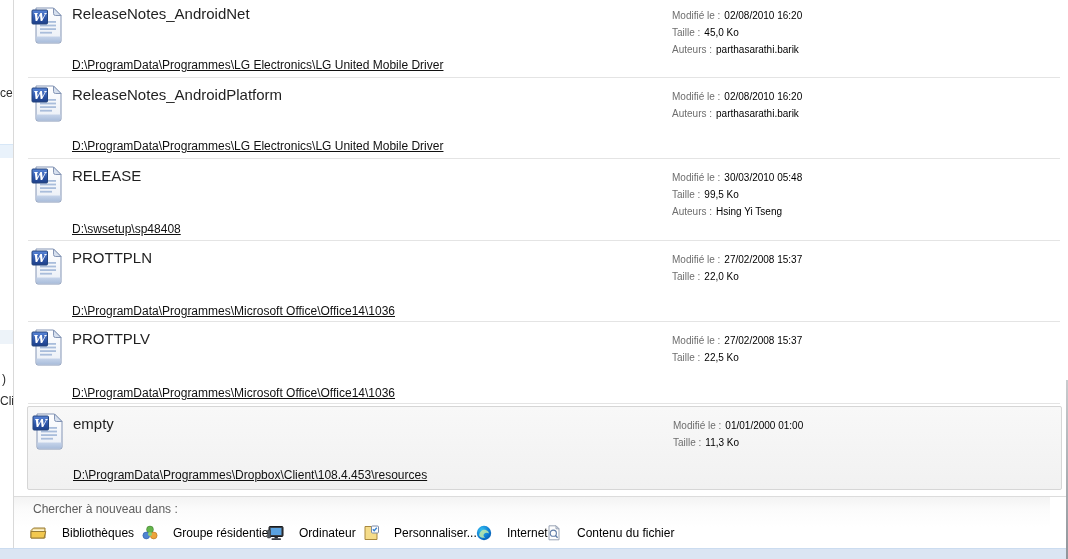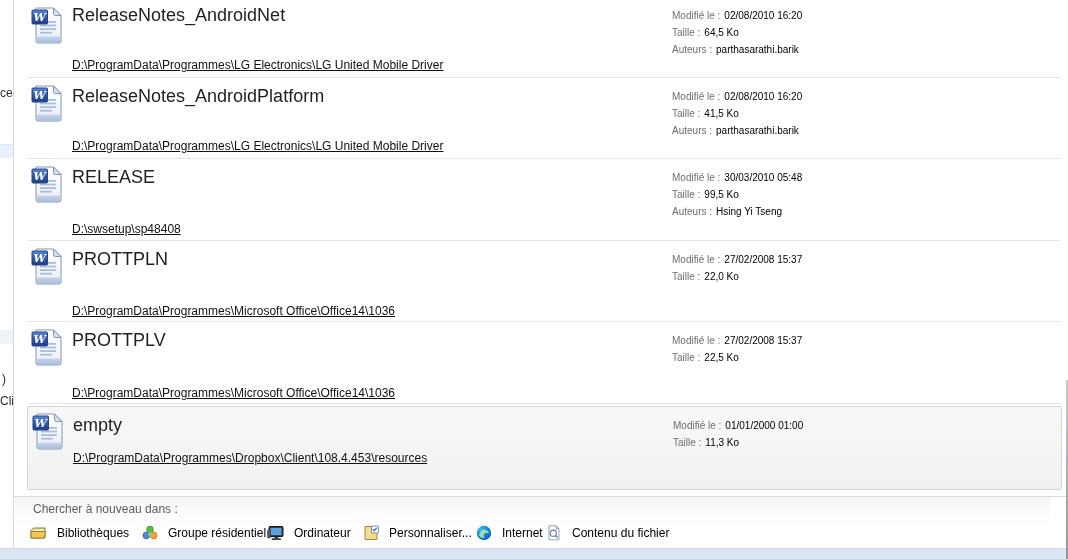--- a/index.html
+++ b/index.html
@@ -8,37 +8,37 @@
 
   
   .pane-divider{position:absolute;left:13px;top:0;bottom:0;width:1px;background:#d9d9d9;}
   .pane-frag{position:absolute;left:0;width:13px;overflow:hidden;font-size:12px;color:#2b2b2b;white-space:nowrap;}
   .pane-band{position:absolute;left:0;width:13px;}
 
   
   .row{position:absolute;left:27px;right:6px;}
   .sep{position:absolute;left:28px;right:8px;height:1px;background:#e4e4e4;}
   .wicon-wrap{position:absolute;left:4px;top:6px;width:34px;height:40px;}
-  .fname{position:absolute;left:45px;top:8px;font-size:18px;color:#1f1f1f;white-space:nowrap;}
+  .fname{position:absolute;left:45px;top:8px;font-size:15px;color:#1f1f1f;white-space:nowrap;}
   .fpath{position:absolute;left:45px;top:61px;font-size:12px;color:#111;white-space:nowrap;text-decoration:underline;}
   .meta{position:absolute;left:645px;top:10px;width:390px;font-size:10px;line-height:17px;white-space:nowrap;}
   .mlabel{color:#6e6e6e;}
   .mval{color:#000;margin-left:4px;}
 
   
   .hl-box{position:absolute;left:27px;top:406px;right:6px;height:84px;border:1px solid #d6d6d6;border-radius:2px;
           background:linear-gradient(180deg,#f8f8f8,#f1f1f1);box-sizing:border-box;}
   .hl-box .row{left:0;right:0;top:0;height:100%;}
 
   
   .bottom-sep{position:absolute;left:14px;right:0;top:496px;height:1px;background:#dcdcdc;}
   .bottom-bar{position:absolute;left:14px;right:18px;top:497px;height:51px;
               background:linear-gradient(180deg,#f3f3f3 0,#fbfbfb 12px,#ffffff 30px);}
   .search-label{position:absolute;left:19px;top:5px;font-size:12px;color:#5c5c5c;}
-  .sbtn{position:absolute;top:26px;height:20px;display:flex;align-items:center;gap:10px;font-size:12px;color:#000;cursor:default;white-space:nowrap;}
+  .sbtn{position:absolute;top:26px;height:20px;display:flex;align-items:center;gap:15px;font-size:12px;color:#000;cursor:default;white-space:nowrap;}
   .sbtn svg{flex:0 0 auto;}
 
   .status-strip{position:absolute;left:0;right:0;top:548px;height:11px;background:#dbe5f3;border-top:1px solid #cbdcf0;box-sizing:border-box;}
   .window-edge{position:absolute;right:0;top:380px;width:2px;height:179px;background:linear-gradient(180deg,#c9cbce,#90959b);}
 </style>
 </head>
 <body>
 
 <svg width="0" height="0" style="position:absolute" aria-hidden="true">
   <defs>
@@ -82,21 +82,21 @@
         <rect x="9" y="22.2" width="16" height="1.8" fill="#a9bddb"></rect>
           <rect x="9" y="25.8" width="12" height="1.8" fill="#a9bddb"></rect>
         <path d="M5.5 30.5 h24 V35 a1.6 1.6 0 0 1 -1.6 1.6 H7.1 a1.6 1.6 0 0 1 -1.6 -1.6 Z" fill="url(#g-foot)"></path>
         <rect x="1" y="4" width="15.5" height="14" rx="1" fill="url(#g-badge)" stroke="#24457e"></rect>
         <text x="8.7" y="15" font-size="11" font-style="italic" font-weight="bold" fill="#fff" text-anchor="middle" font-family="DejaVu Serif,serif">W</text>
       </svg>
     </span>
     <div class="fname" style="top:5px">ReleaseNotes_AndroidNet</div>
     <div class="meta" style="top:7px">
       <div><span class="mlabel">Modifié le :</span><span class="mval">02/08/2010 16:20</span></div>
-      <div><span class="mlabel">Taille :</span><span class="mval">64,5 Ko</span></div>
+      <div><span class="mlabel">Taille :</span><span class="mval">45,0 Ko</span></div>
       <div><span class="mlabel">Auteurs :</span><span class="mval">parthasarathi.barik</span></div>
     </div>
     <div class="fpath" style="top:58px">D:\ProgramData\Programmes\LG Electronics\LG United Mobile Driver</div>
   </div>
   <div class="sep" style="top:77px"></div>
 
   <div class="row" style="top:78px;height:80px">
     <span class="wicon-wrap">
       <svg width="34" height="40" viewBox="0 0 34 40">
         <path d="M5 2 h17.5 L30 9.5 V35 a2 2 0 0 1 -2 2 H7 a2 2 0 0 1 -2 -2 Z" fill="url(#g-page)" stroke="#8495b5"></path>
@@ -106,21 +106,20 @@
         <rect x="9" y="22.2" width="16" height="1.8" fill="#a9bddb"></rect>
           <rect x="9" y="25.8" width="12" height="1.8" fill="#a9bddb"></rect>
         <path d="M5.5 30.5 h24 V35 a1.6 1.6 0 0 1 -1.6 1.6 H7.1 a1.6 1.6 0 0 1 -1.6 -1.6 Z" fill="url(#g-foot)"></path>
         <rect x="1" y="4" width="15.5" height="14" rx="1" fill="url(#g-badge)" stroke="#24457e"></rect>
         <text x="8.7" y="15" font-size="11" font-style="italic" font-weight="bold" fill="#fff" text-anchor="middle" font-family="DejaVu Serif,serif">W</text>
       </svg>
     </span>
     <div class="fname">ReleaseNotes_AndroidPlatform</div>
     <div class="meta">
       <div><span class="mlabel">Modifié le :</span><span class="mval">02/08/2010 16:20</span></div>
-      <div><span class="mlabel">Taille :</span><span class="mval">41,5 Ko</span></div>
       <div><span class="mlabel">Auteurs :</span><span class="mval">parthasarathi.barik</span></div>
     </div>
     <div class="fpath">D:\ProgramData\Programmes\LG Electronics\LG United Mobile Driver</div>
   </div>
   <div class="sep" style="top:158px"></div>
 
   <div class="row" style="top:159px;height:81px">
     <span class="wicon-wrap">
       <svg width="34" height="40" viewBox="0 0 34 40">
         <path d="M5 2 h17.5 L30 9.5 V35 a2 2 0 0 1 -2 2 H7 a2 2 0 0 1 -2 -2 Z" fill="url(#g-page)" stroke="#8495b5"></path>
@@ -203,21 +202,21 @@
           <path d="M5.5 30.5 h24 V35 a1.6 1.6 0 0 1 -1.6 1.6 H7.1 a1.6 1.6 0 0 1 -1.6 -1.6 Z" fill="url(#g-foot)"></path>
           <rect x="1" y="4" width="15.5" height="14" rx="1" fill="url(#g-badge)" stroke="#24457e"></rect>
           <text x="8.7" y="15" font-size="11" font-style="italic" font-weight="bold" fill="#fff" text-anchor="middle" font-family="DejaVu Serif,serif">W</text>
         </svg>
       </span>
       <div class="fname">empty</div>
       <div class="meta">
         <div><span class="mlabel">Modifié le :</span><span class="mval">01/01/2000 01:00</span></div>
         <div><span class="mlabel">Taille :</span><span class="mval">11,3 Ko</span></div>
       </div>
-      <div class="fpath" style="top:44px">D:\ProgramData\Programmes\Dropbox\Client\108.4.453\resources</div>
+      <div class="fpath" style="top:61px">D:\ProgramData\Programmes\Dropbox\Client\108.4.453\resources</div>
     </div>
   </div>
 
   <div class="bottom-sep"></div>
   <div class="bottom-bar">
     <div class="search-label">Chercher à nouveau dans :</div>
 
     <div class="sbtn" style="left:16px">
       <svg width="17" height="15" viewBox="0 0 17 15">
         <path d="M1 4.5 L3.5 2 H15 V12 H1 Z" fill="#e9d28e" stroke="#9a7d35"></path>

